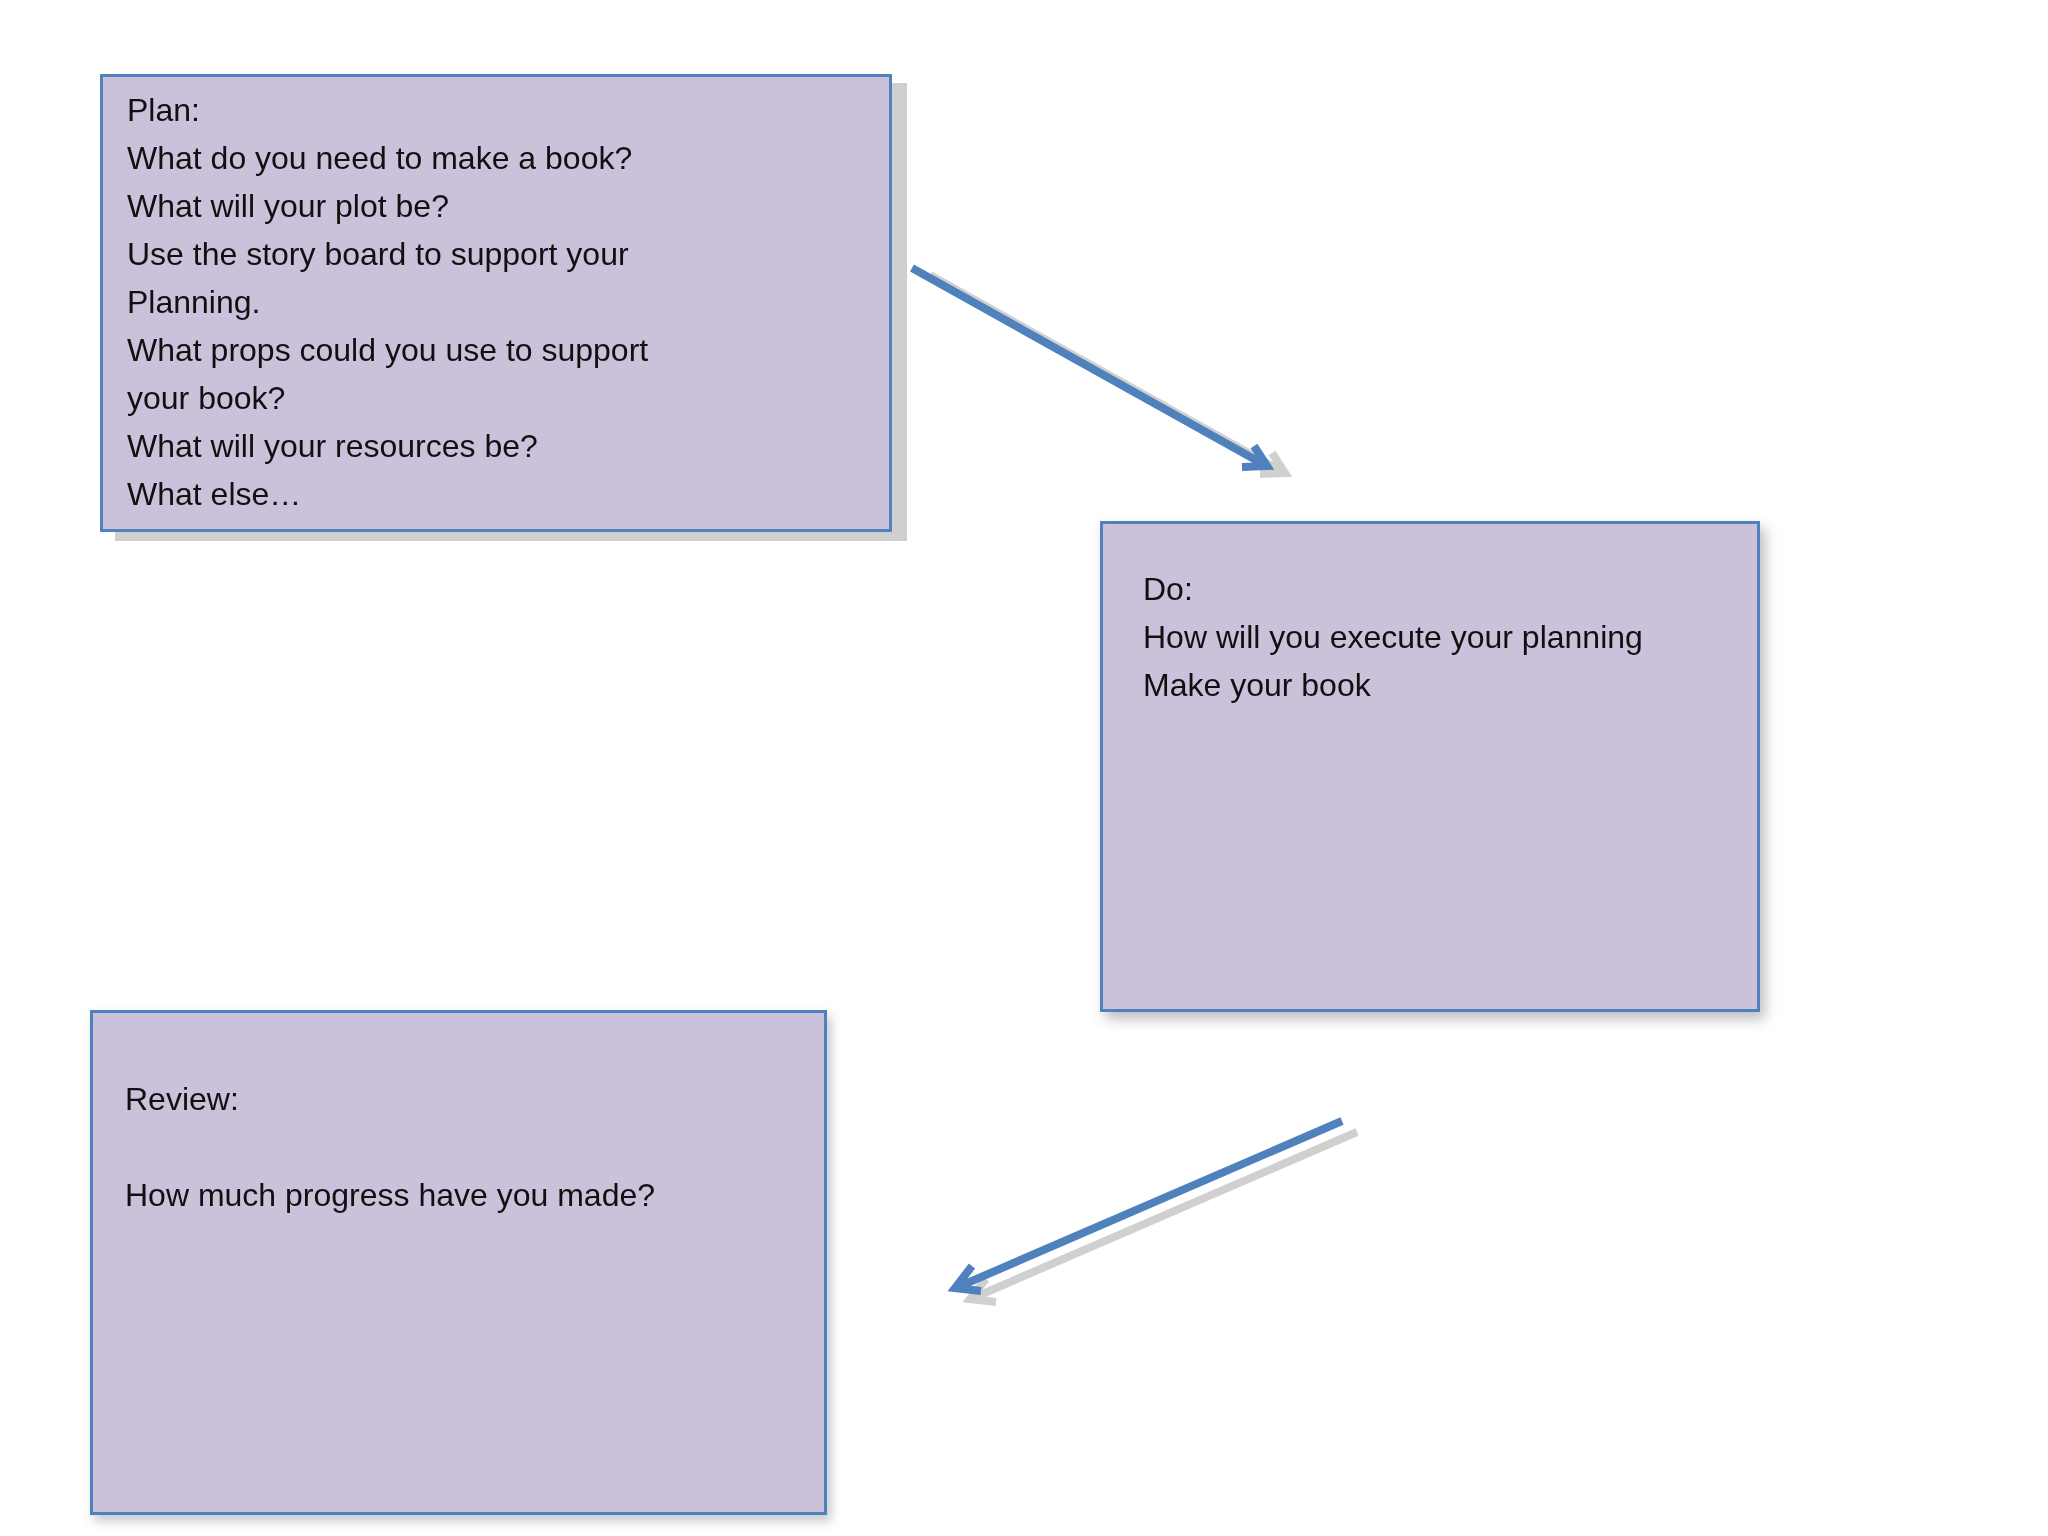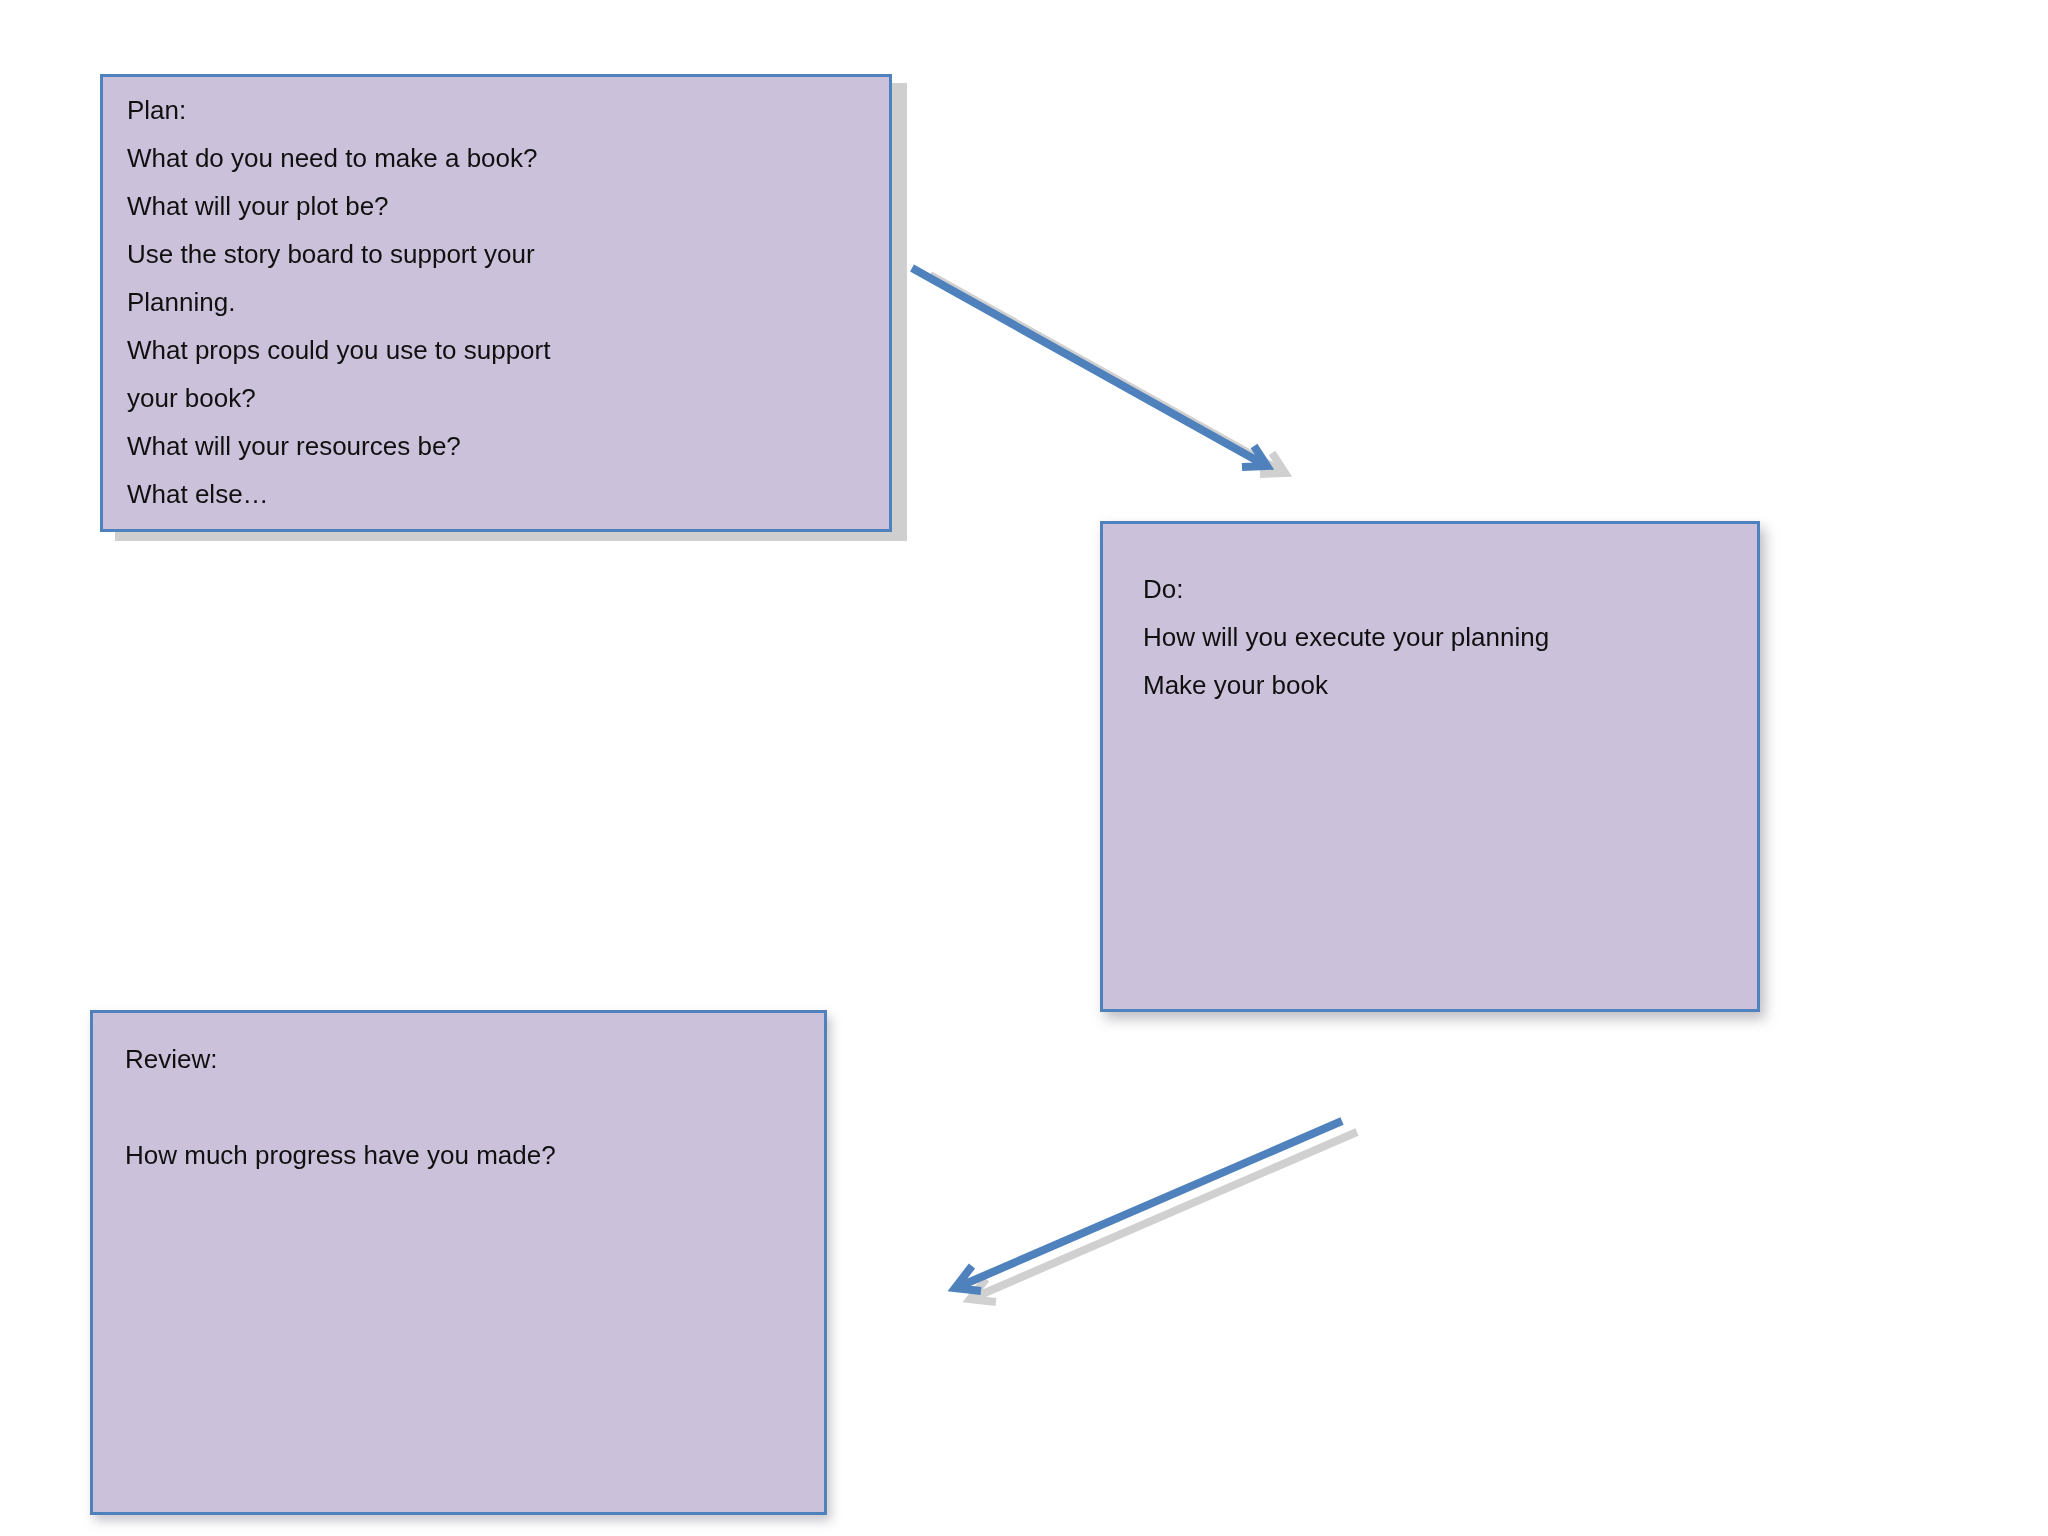--- a/index.html
+++ b/index.html
@@ -60,26 +60,26 @@
   .box-review {
     left: 90px;
     top: 1010px;
     width: 737px;
     height: 505px;
     box-shadow: 4px 6px 10px rgba(110, 110, 125, 0.38);
   }
   .box-text {
     white-space: pre-line;
     color: var(--text-color, #101010);
-    font-size: 26px;
+    font-size: 32px;
     line-height: 48px;
   }
   .box-plan .box-text   { padding: 9px  16px 0 24px; }
   .box-do .box-text     { padding: 41px 16px 0 40px; }
-  .box-review .box-text { padding: 22px 16px 0 32px; }
+  .box-review .box-text { padding: 22px 16px 0 32px; margin-top: 40px; }
 </style>
 </head>
 <body>
 
 <div class="slide">
 
   <svg class="arrows-layer" viewBox="0 0 2048 1536" width="2048" height="1536" aria-hidden="true">
     <g>
       <path class="arr-shadow" d="M930 275 L1281 471 M1260 474 L1285 473 L1272 453"></path>
       <path class="arr" d="M912 268 L1263 464 M1242 467 L1267 466 L1254 446"></path>

